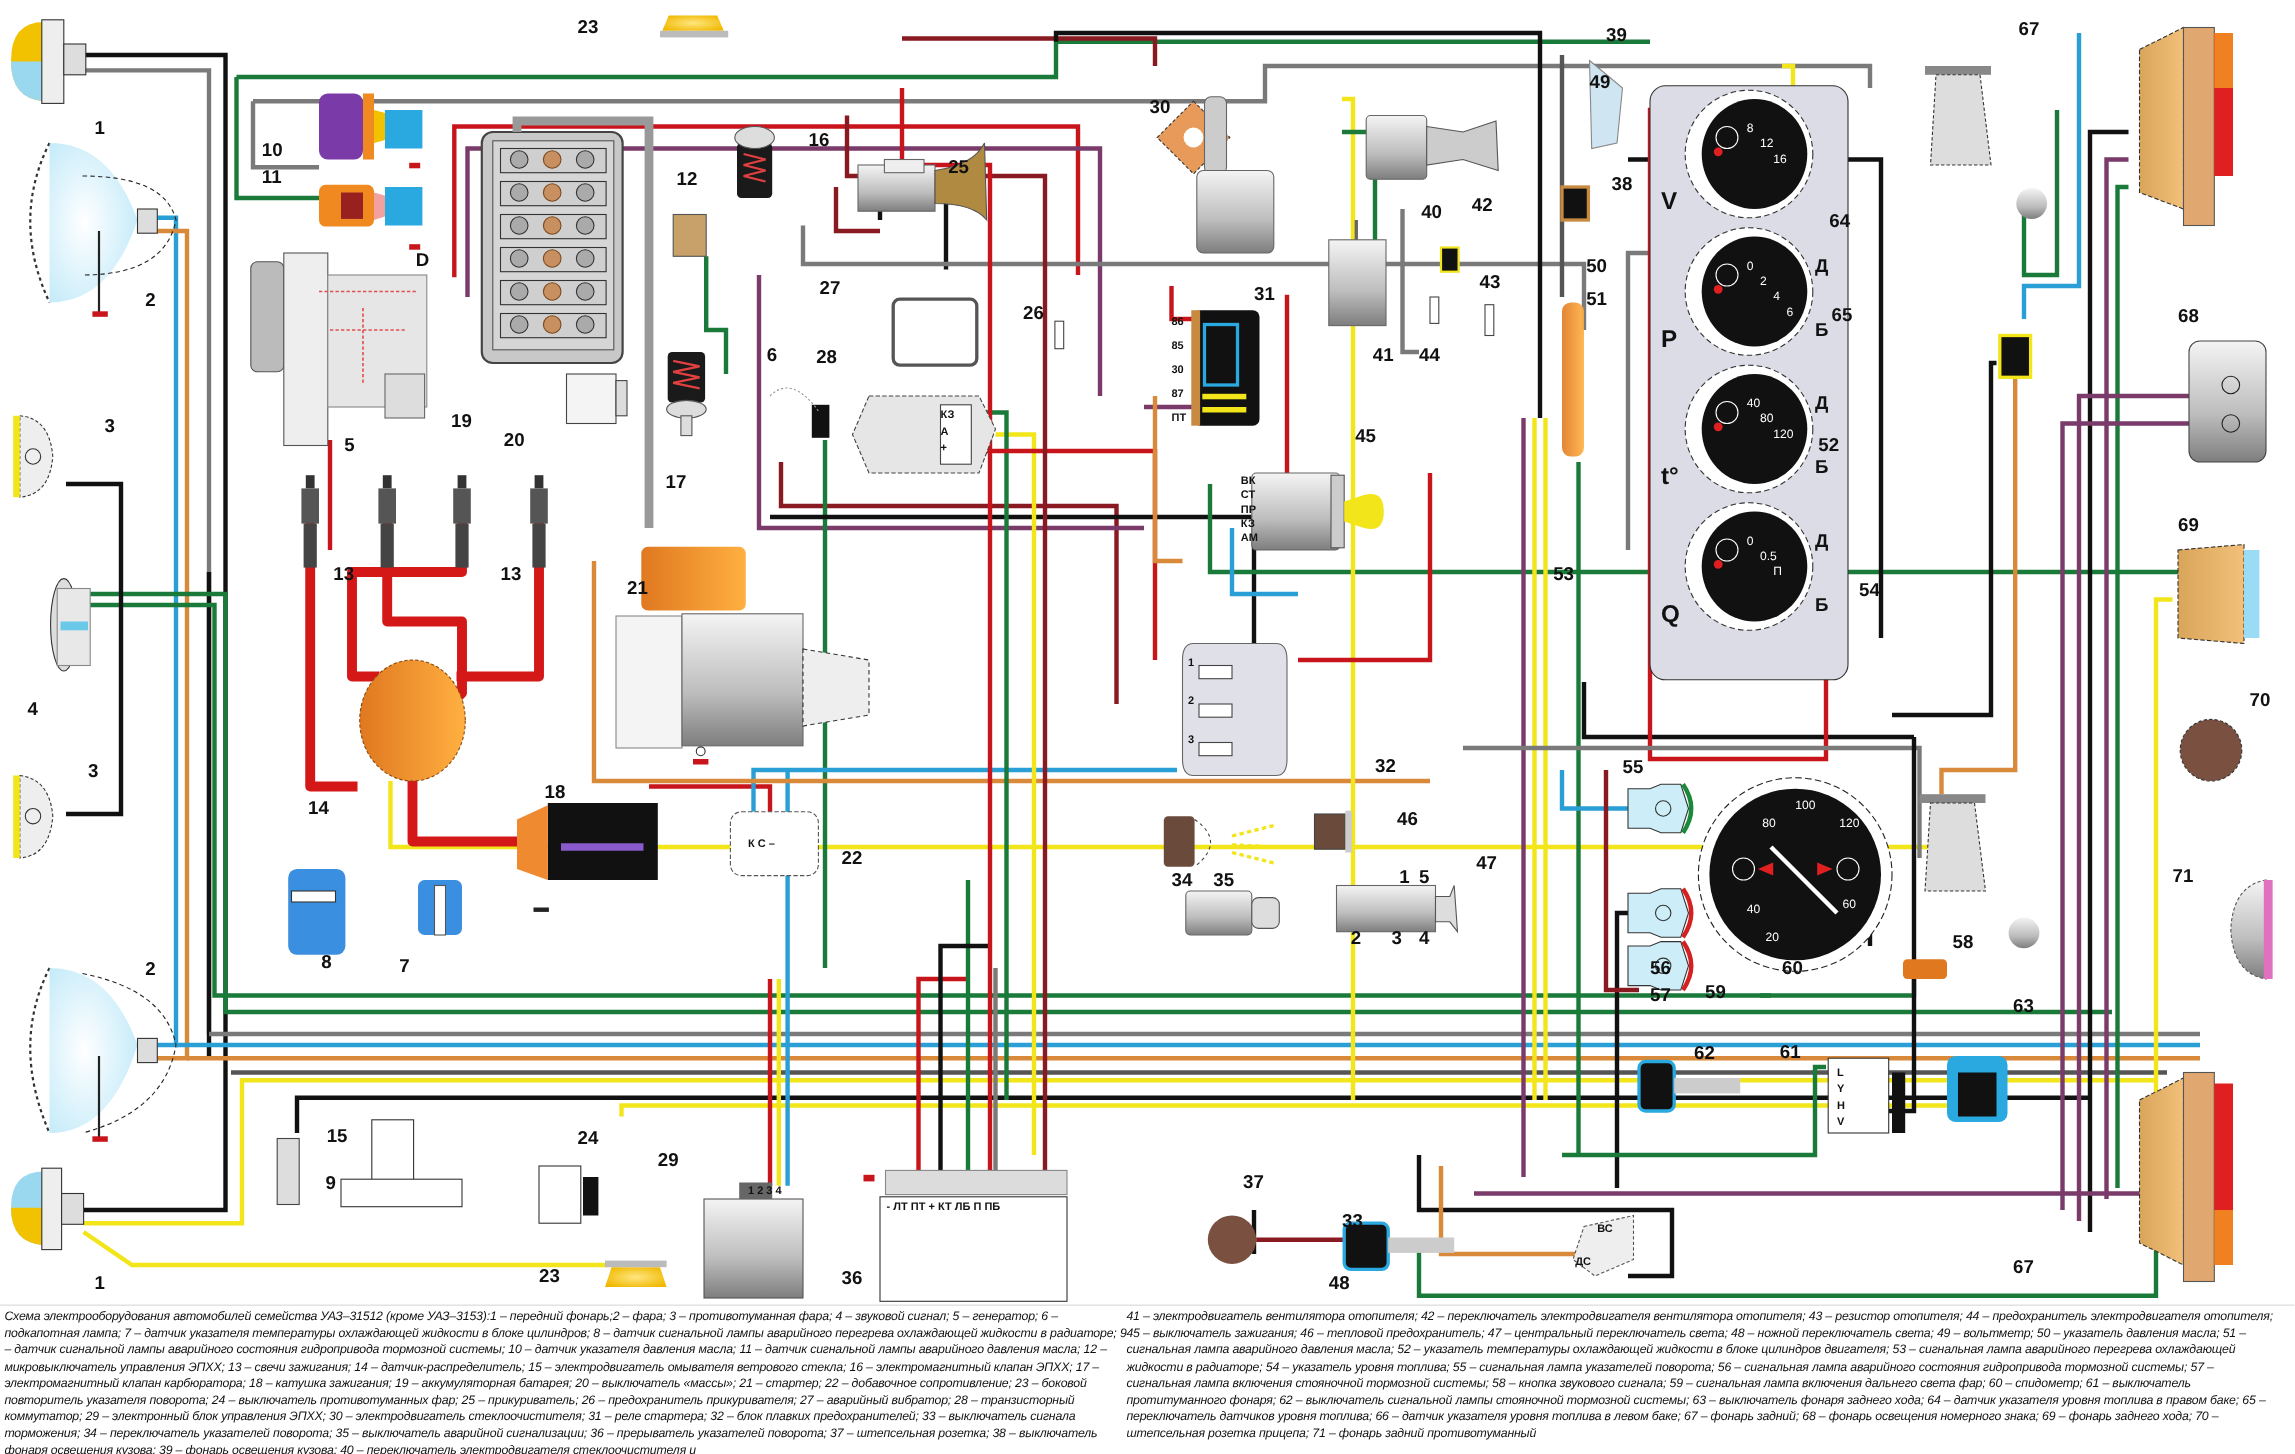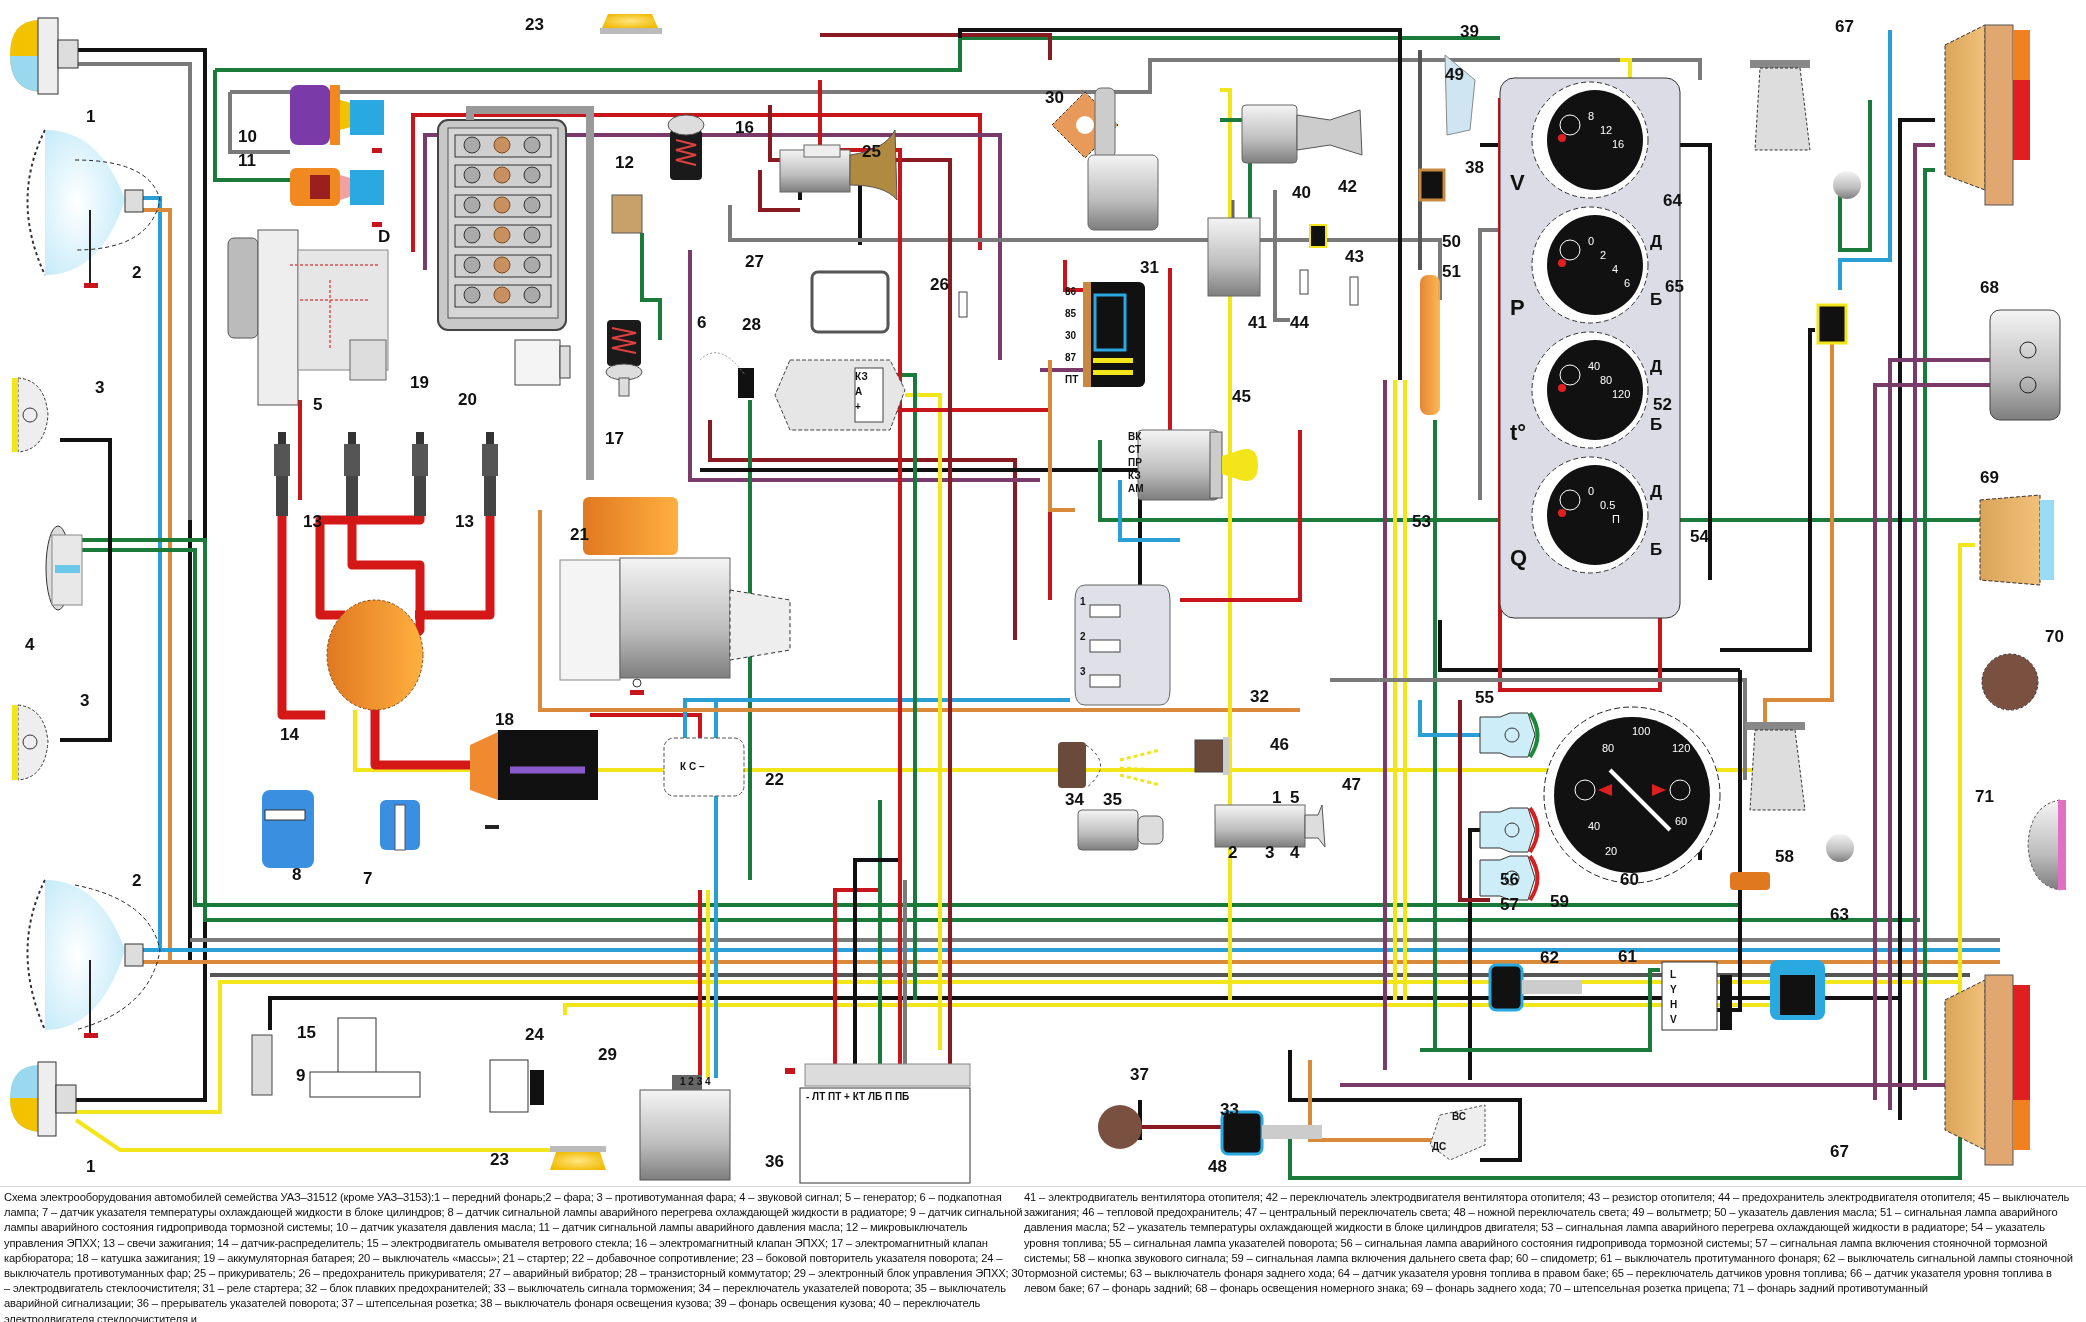--- a/index.html
+++ b/index.html
@@ -2,21 +2,21 @@
 <html><head>
 <meta charset="utf-8">
 <style>
   html,body{margin:0;padding:0;background:#ffffff;}
   body{width:2086px;height:1322px;position:relative;overflow:hidden;font-family:"Liberation Sans",sans-serif;}
   #diagram{position:absolute;left:0;top:0;width:2086px;height:1185px;}
   #diagram text.num{font-family:"Liberation Sans",sans-serif;font-weight:bold;font-size:17px;fill:#111;}
   #diagram text.small{font-family:"Liberation Sans",sans-serif;font-weight:bold;font-size:10px;fill:#111;}
   #diagram text.gauge{font-family:"Liberation Sans",sans-serif;font-size:11px;fill:#fff;}
   #diagram text.big{font-family:"Liberation Sans",sans-serif;font-weight:bold;font-size:22px;fill:#111;}
-  .legend{position:absolute;top:1190px;height:130px;font-family:"Liberation Sans",sans-serif;font-size:11.2px;line-height:15.2px;color:#111;letter-spacing:-0.15px;}
+  .legend{position:absolute;top:1190px;height:130px;font-family:"Liberation Sans",sans-serif;font-size:11.2px;line-height:15.2px;color:#111;letter-spacing:-0.15px;font-style:italic;}
   #legend-left{left:4px;width:1024px;}
   #legend-right{left:1024px;width:1050px;}
   .divider{position:absolute;top:1186px;left:0;width:2086px;height:1px;background:#d8d8d8;}
 </style>
 </head>
 <body>
 
 <svg id="diagram" viewBox="0 0 2086 1185" xmlns="http://www.w3.org/2000/svg">
   <defs>
     <radialGradient id="gYellow" cx="50%" cy="50%" r="60%">

